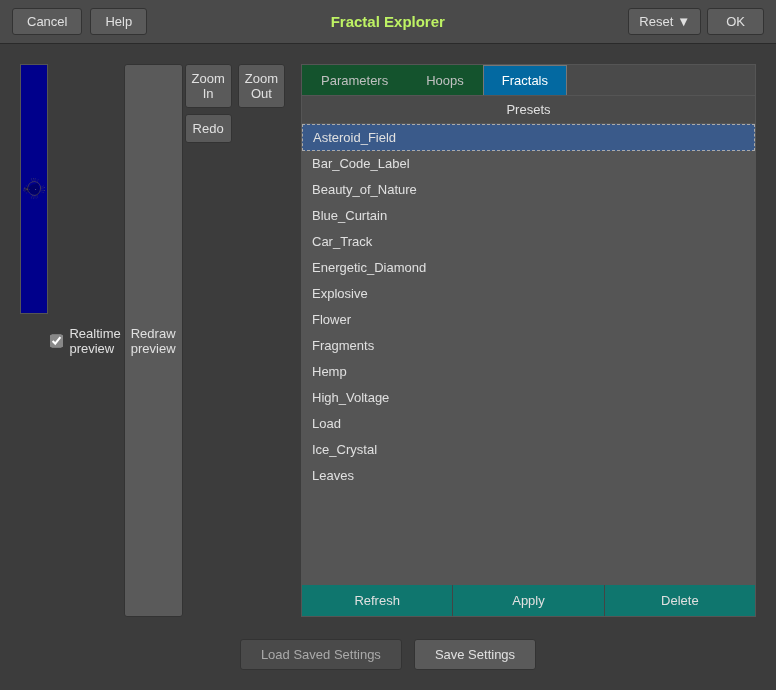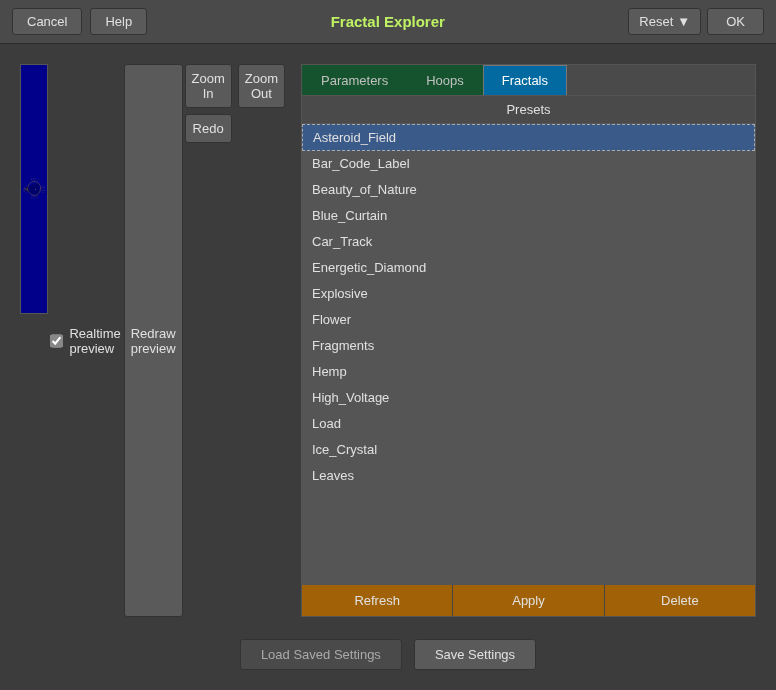--- a/index.html
+++ b/index.html
@@ -185,21 +185,21 @@
       gap: 0;
       border-top: 1px solid #555;
     }
 
     .presets-actions button {
       flex: 1;
       border-radius: 0;
       border: none;
       border-right: 1px solid #444;
       padding: 8px;
-      background: #a16207;
+      background: #0f766e;
       font-size: 13px;
     }
 
     .presets-actions button:last-child {
       border-right: none;
     }
 
     
     .bottom-bar {
       display: flex;

